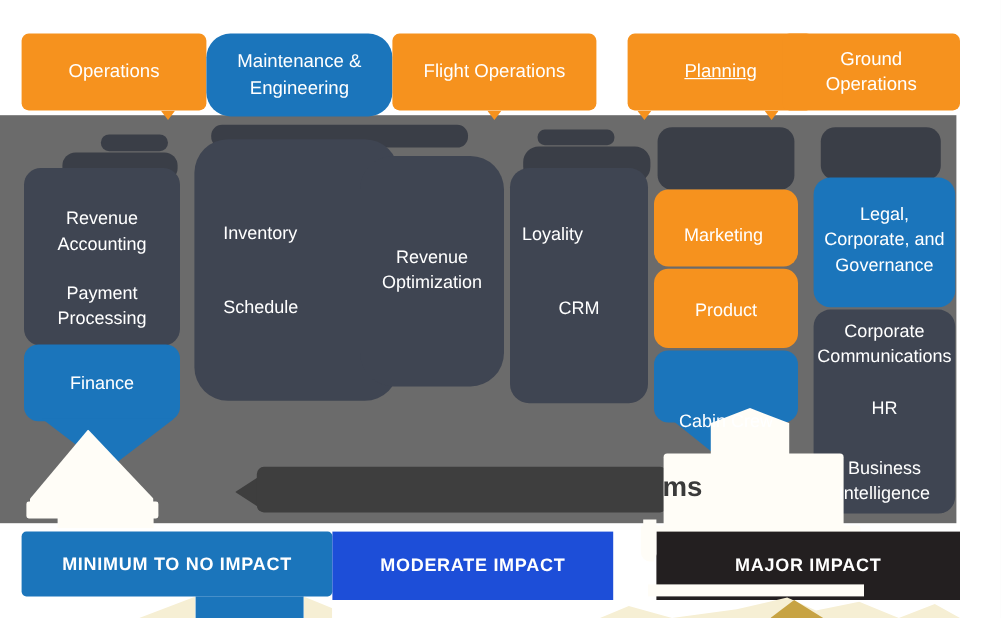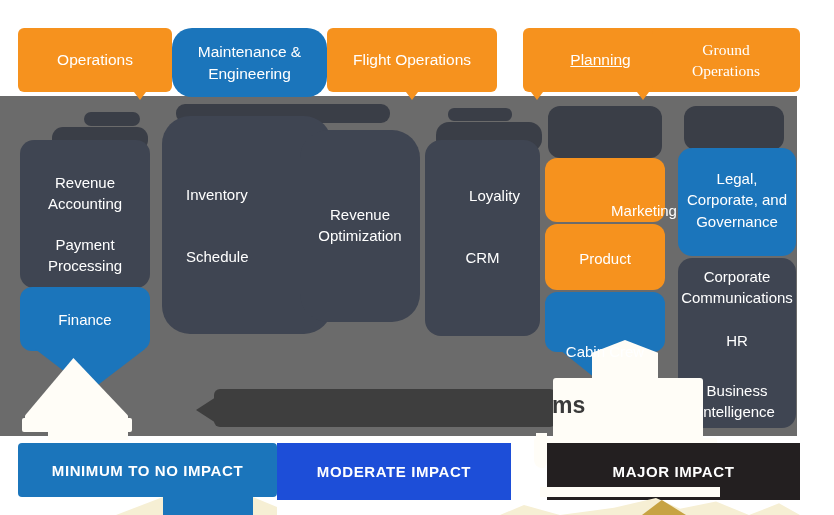--- a/index.html
+++ b/index.html
@@ -10,21 +10,21 @@
   .band{left:0;top:96px;width:797px;height:340px;background:#6B6B6B;z-index:1;}
   
   .hdr{top:28px;height:64px;border-radius:6px;display:flex;align-items:center;justify-content:center;
        color:#ffffff;font-size:15.5px;text-align:center;white-space:pre-line;line-height:1.38;z-index:3;}
   .hdr.orange{background:#F6921E;}
   .hdr.blue{background:#1B75BB;height:69px;border-radius:20px;}
   .h1{left:18px;width:154px;}
   .h2{left:172px;width:155px;}
   .h3{left:327px;width:170px;text-align:right;}
   .h4{left:523px;width:155px;text-decoration:underline;}
-  .h5{left:652px;width:148px;font-family:Liberation Serif, serif;}
+  .h5{left:652px;width:148px;}
   .caret{top:92px;width:12px;height:8px;background:#F6921E;
          clip-path:polygon(0 0,100% 0,50% 100%);z-index:2;}
   
   .blob{background:#3A3E47;z-index:2;}
   
   .box{z-index:3;border-radius:14px;}
   .slate{background:#3F4552;}
   .orangebx{background:#F6921E;}
   .bluebx{background:#1B75BB;}
   .tri-down{clip-path:polygon(0 0,100% 0,50% 100%);z-index:3;}
@@ -99,28 +99,28 @@
   <div class="abs lbl" style="left:20px;top:309px;width:130px;">Finance</div>
 
   <div class="abs box slate" style="left:162px;top:116px;width:170px;height:218px;border-radius:28px;"></div>
   <div class="abs box slate" style="left:300px;top:130px;width:120px;height:192px;border-radius:28px;"></div>
   <div class="abs lbl left" style="left:186px;top:184px;width:120px;">Inventory</div>
   <div class="abs lbl left" style="left:186px;top:246px;width:120px;">Schedule</div>
   <div class="abs lbl" style="left:300px;top:204px;width:120px;">Revenue
 Optimization</div>
 
   <div class="abs box slate" style="left:425px;top:140px;width:115px;height:196px;border-radius:16px;"></div>
-  <div class="abs lbl" style="left:437px;top:185px;width:115px;">Loyality</div>
+  <div class="abs lbl" style="left:403px;top:185px;width:115px;">Loyality</div>
   <div class="abs lbl" style="left:425px;top:247px;width:115px;">CRM</div>
 
   <div class="abs box orangebx" style="left:545px;top:158px;width:120px;height:64px;border-radius:12px;"></div>
   <div class="abs box orangebx" style="left:545px;top:224px;width:120px;height:66px;border-radius:12px;"></div>
   <div class="abs box bluebx" style="left:545px;top:292px;width:120px;height:60px;border-radius:12px;"></div>
   <div class="abs bluebx tri-down" style="left:560px;top:350px;width:90px;height:36px;"></div>
-  <div class="abs lbl" style="left:545px;top:200px;width:116px;margin-left:41px;">Marketing</div>
+  <div class="abs lbl" style="left:545px;top:186px;width:116px;">Marketing</div>
   <div class="abs lbl" style="left:545px;top:248px;width:120px;">Product</div>
   <div class="abs lbl" style="left:545px;top:310px;width:120px;margin-top:31px;">Cabin Crew</div>
 
   <div class="abs box bluebx" style="left:678px;top:148px;width:118px;height:108px;"></div>
   <div class="abs lbl" style="left:678px;top:168px;width:118px;">Legal,
 Corporate, and
 Governance</div>
   <div class="abs box slate" style="left:678px;top:258px;width:118px;height:170px;"></div>
   <div class="abs lbl" style="left:678px;top:266px;width:118px;">Corporate
 Communications</div>

